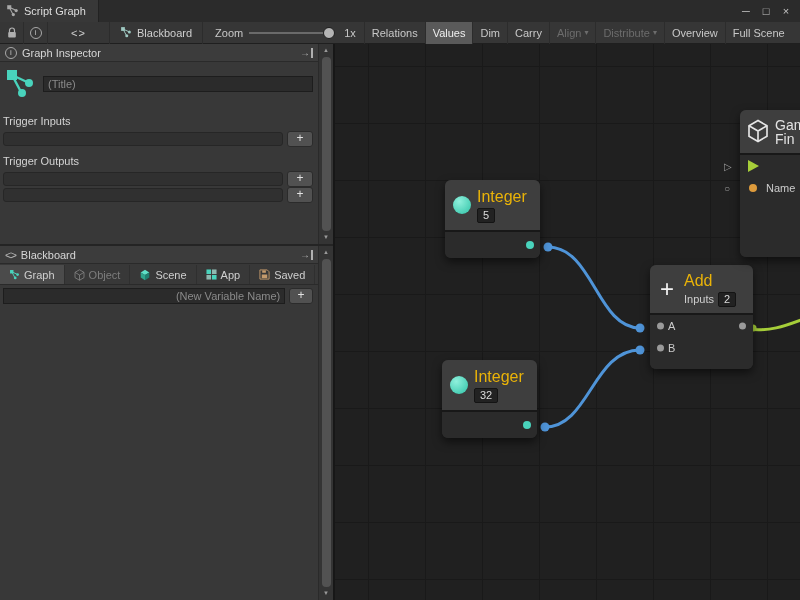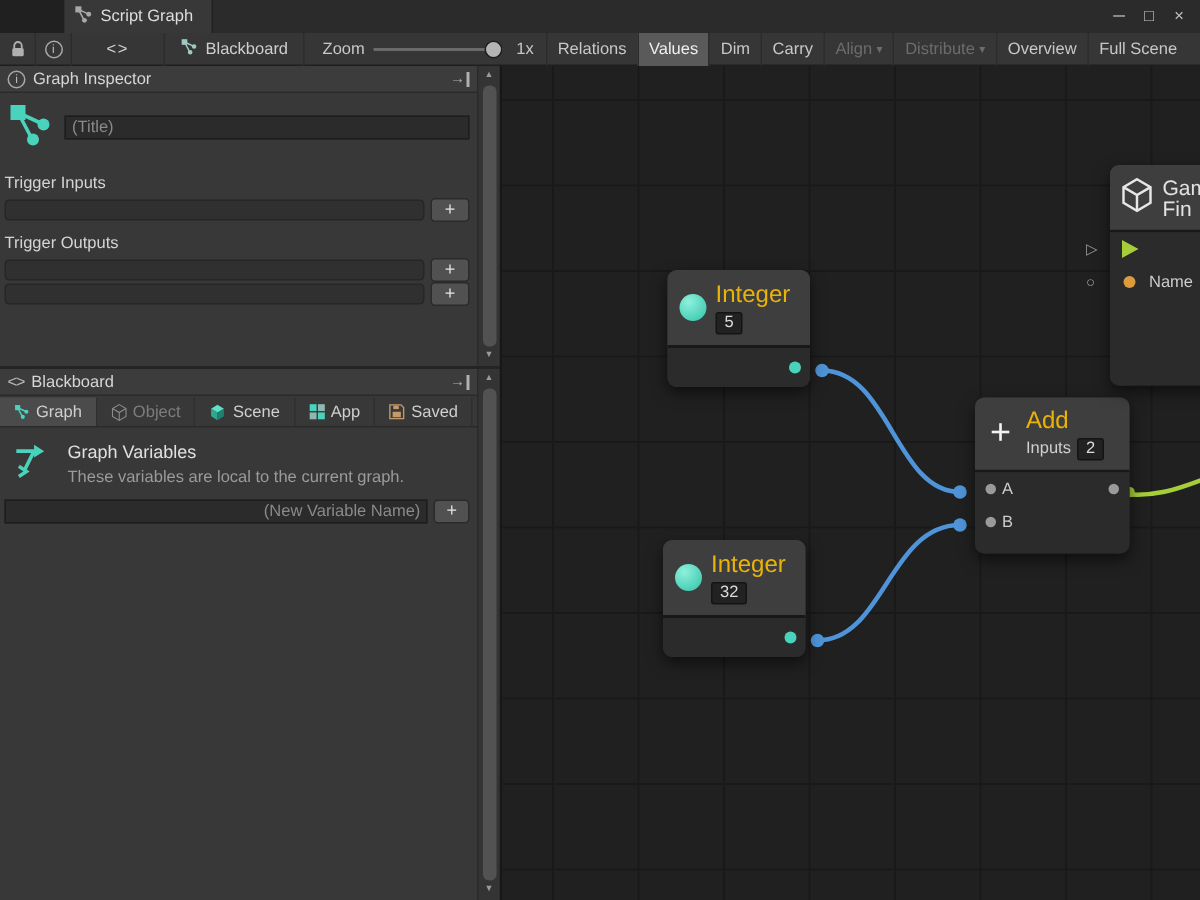--- a/index.html
+++ b/index.html
@@ -1,20 +1,20 @@
 <!DOCTYPE html>
 <html><head>
 <meta charset="utf-8">
 <style>
   * { box-sizing: border-box; margin: 0; padding: 0; }
   html,body { width: 800px; height: 600px; overflow: hidden; }
   body { font-family: "Liberation Sans", "DejaVu Sans", sans-serif; font-size: 11px; background:#202020; color:#c8c8c8; }
 
   
-  .titlebar { height:22px; background:#2b2b2b; display:flex; align-items:flex-end;margin-left:43px; }
+  .titlebar { height:22px; background:#2b2b2b; display:flex; align-items:flex-end; }
   .doc-tab { height:22px; display:flex; align-items:center; gap:5px; background:#383838; padding:0 12px 0 6px; border-right:1px solid #222; color:#dedede; }
   .win-controls { margin-left:auto; display:flex; padding-right:4px; color:#c4c4c4; }
   .win-btn { width:20px; height:22px; display:flex; align-items:center; justify-content:center; font-size:11px; }
 
   
   .toolbar { height:22px; background:#363636; border-bottom:1px solid #1f1f1f; display:flex; align-items:center; color:#c8c8c8; }
   .tb-icon-btn { width:24px; height:22px; display:flex; align-items:center; justify-content:center; border-right:1px solid #2c2c2c; }
   .code-btn { width:62px; height:22px; display:flex; align-items:center; justify-content:center; border-right:1px solid #2c2c2c; letter-spacing:1px; color:#d0d0d0; }
   .breadcrumb { display:flex; align-items:center; gap:5px; padding:0 10px; height:22px; border-right:1px solid #2c2c2c; color:#cfcfcf; }
   .zoom-label { padding:0 6px 0 12px; }
@@ -264,33 +264,20 @@
           </span>
           <span class="bb-tab">
             <svg width="11" height="11" viewBox="0 0 12 12">
               <path d="M1 1 H9 L11 3 V11 H1 Z" fill="none" stroke="#c49a6c"></path>
               <rect x="3" y="6" width="6" height="4" fill="#c49a6c"></rect>
               <rect x="3.5" y="1.5" width="4" height="2.6" fill="#c49a6c"></rect>
             </svg>
             <span>Saved</span>
           </span>
         </div>
-        <div class="vars">
-          <span>
-            <svg width="30" height="27" viewBox="0 0 16 16" style="color:#49d3bc">
-              <path d="M2 4 H9 M9 4 L5 12" stroke="currentColor" stroke-width="1.4" fill="none"></path>
-              <polygon points="9,1.5 13,4 9,6.5" fill="currentColor"></polygon>
-              <path d="M3 10 l3 2 l-3 2" stroke="currentColor" stroke-width="1.4" fill="none"></path>
-            </svg>
-          </span>
-          <div>
-            <div class="vars-title">Graph Variables</div>
-            <div class="vars-desc">These variables are local to the current graph.</div>
-          </div>
-        </div>
         <div class="newvar">
           <input class="u-field" placeholder="(New Variable Name)" style="">
           <span class="add-btn">+</span>
         </div>
       </div>
       <div class="pane-scroll">
         <span class="scroll-arrow">▲</span>
         <span class="scroll-thumb"></span>
         <span class="scroll-arrow">▼</span>
       </div>

